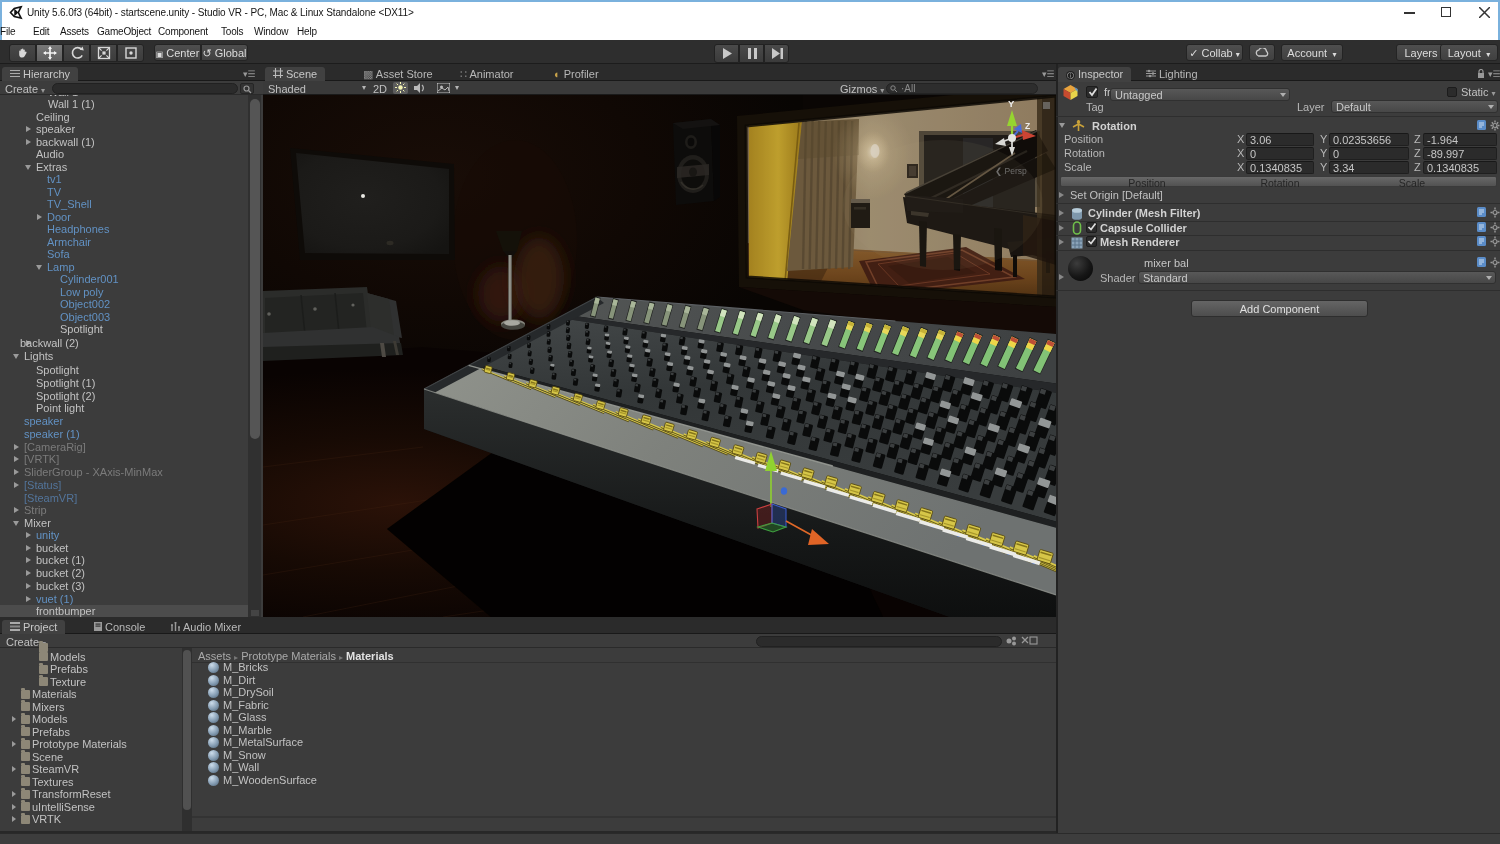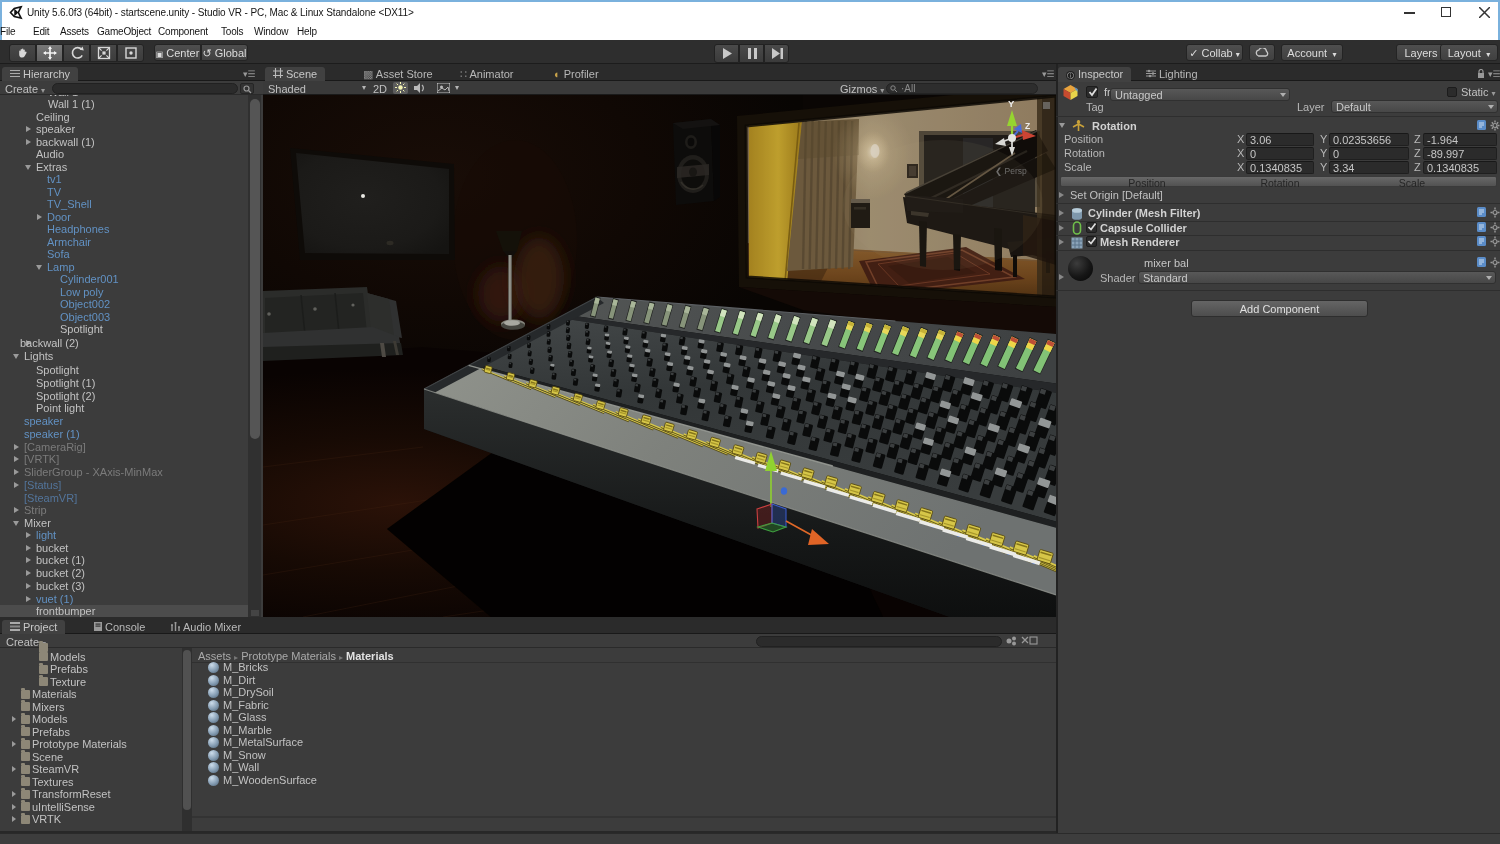--- a/index.html
+++ b/index.html
@@ -147,21 +147,21 @@
       <div class="arr" style="left:14px;top:373.8px"></div>
       <div class="row dim" style="left:24px;top:370.8px">SliderGroup - XAxis-MinMax</div>
       <div class="arr" style="left:14px;top:386.6px"></div>
       <div class="row bluedim" style="left:24px;top:383.6px">[Status]</div>
       <div class="row bluedim" style="left:24px;top:396.5px">[SteamVR]</div>
       <div class="arr" style="left:14px;top:412.0px"></div>
       <div class="row dim" style="left:24px;top:409.0px">Strip</div>
       <div class="arrd" style="left:13px;top:425.5px"></div>
       <div class="row" style="left:24px;top:421.5px">Mixer</div>
       <div class="arr" style="left:26px;top:437.3px"></div>
-      <div class="row blue" style="left:36px;top:434.3px">light</div>
+      <div class="row blue" style="left:36px;top:434.3px">unity</div>
       <div class="arr" style="left:26px;top:449.8px"></div>
       <div class="row" style="left:36px;top:446.8px">bucket</div>
       <div class="arr" style="left:26px;top:462.3px"></div>
       <div class="row" style="left:36px;top:459.3px">bucket (1)</div>
       <div class="arr" style="left:26px;top:475.1px"></div>
       <div class="row" style="left:36px;top:472.1px">bucket (2)</div>
       <div class="arr" style="left:26px;top:487.6px"></div>
       <div class="row" style="left:36px;top:484.6px">bucket (3)</div>
       <div class="arr" style="left:26px;top:500.5px"></div>
       <div class="row blue" style="left:36px;top:497.5px">vuet (1)</div>

